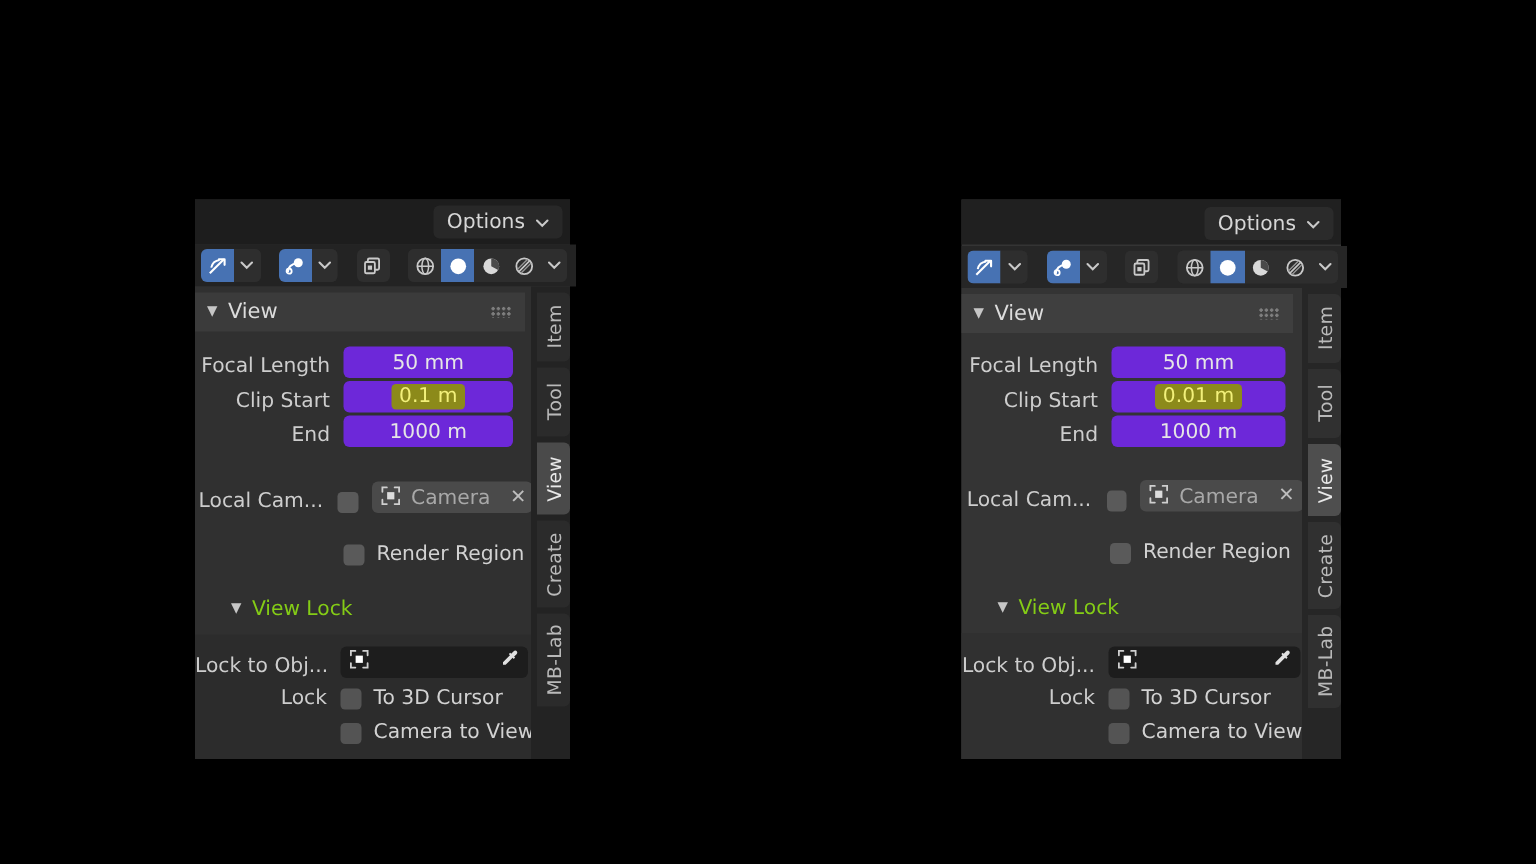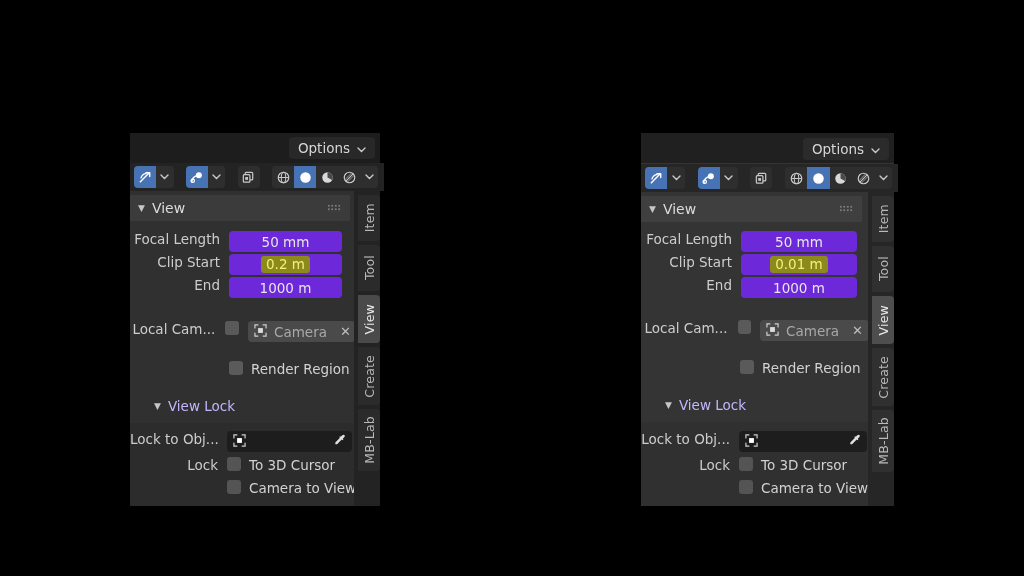--- a/index.html
+++ b/index.html
@@ -25,25 +25,25 @@
   .body{position:absolute;left:0;right:0;background:#303030;}
   .sechead{position:absolute;left:0;right:0;height:26px;background:#3b3b3b;display:flex;align-items:center;}
   .sechead .tri{margin-left:8px;color:#c6c6c6;font-size:9px;line-height:1;}
   .sechead .ttl{margin-left:7px;color:#dcdcdc;font-size:14px;}
   .grip{position:absolute;right:9px;top:9px;width:14px;height:8px;
     background-image:radial-gradient(#8a8a8a 42%,transparent 44%);
     background-size:3.5px 3.5px;opacity:.85;}
 
   .subhead{position:absolute;display:flex;align-items:center;}
   .subhead .tri{color:#c6c6c6;font-size:9px;line-height:1;}
-  .subhead .ttl{margin-left:7px;color:#c4b5fd;font-size:13.5px;}
+  .subhead .ttl{margin-left:7px;color:#84cc16;font-size:13.5px;}
 
   .lblock{position:absolute;left:0;right:0;background:#2c2c2c;}
 
-  .row{position:absolute;display:flex;align-items:flex-start;}
+  .row{position:absolute;display:flex;align-items:flex-end;}
   .lab{color:#cdcdcd;font-size:13.5px;text-align:right;white-space:nowrap;}
   .field{height:21px;border-radius:4px;background:#6d28d9;
     display:flex;align-items:center;justify-content:center;color:#e6e6e6;font-size:13.5px;}
   .field.dark{background:#1d1d1d;justify-content:flex-start;}
   .sel{background:#8c8a1a;color:#f2f07a;border-radius:3px;padding:0 5px;line-height:17px;}
   .cbox{width:14px;height:14px;border-radius:3px;background:#5a5a5a;}
   .cbox.d{background:#545454;}
   .ctext{color:#d2d2d2;font-size:13.5px;margin-left:8px;white-space:nowrap;}
   .objfield{height:21px;border-radius:4px;background:#4a4a4a;display:flex;align-items:center;padding:0 6px;gap:7px;}
   .objname{color:#a8a8a8;font-size:13.5px;}
@@ -166,21 +166,21 @@
       </div>
 
       <div class="row" style="left:0;top:40px;width:220px;">
         <div class="lab" style="width:90px;">Focal Length</div>
         <div class="field" style="width:113px;margin-left:9px;">50 mm</div>
       </div>
 
       <div class="row" style="left:0;top:63px;width:220px;">
         <div class="lab" style="width:90px;">Clip Start</div>
         <div class="field" style="width:113px;margin-left:9px;">
-          <span class="sel">0.2 m</span>
+          <span class="sel">0.1 m</span>
         </div>
       </div>
 
       <div class="row" style="left:0;top:86px;width:220px;">
         <div class="lab" style="width:90px;">End</div>
         <div class="field" style="width:113px;margin-left:9px;">1000 m</div>
       </div>
 
       <div class="row" style="left:0;top:130px;width:225px;">
         <div class="lab" style="width:88px;">Local Cam...</div>

